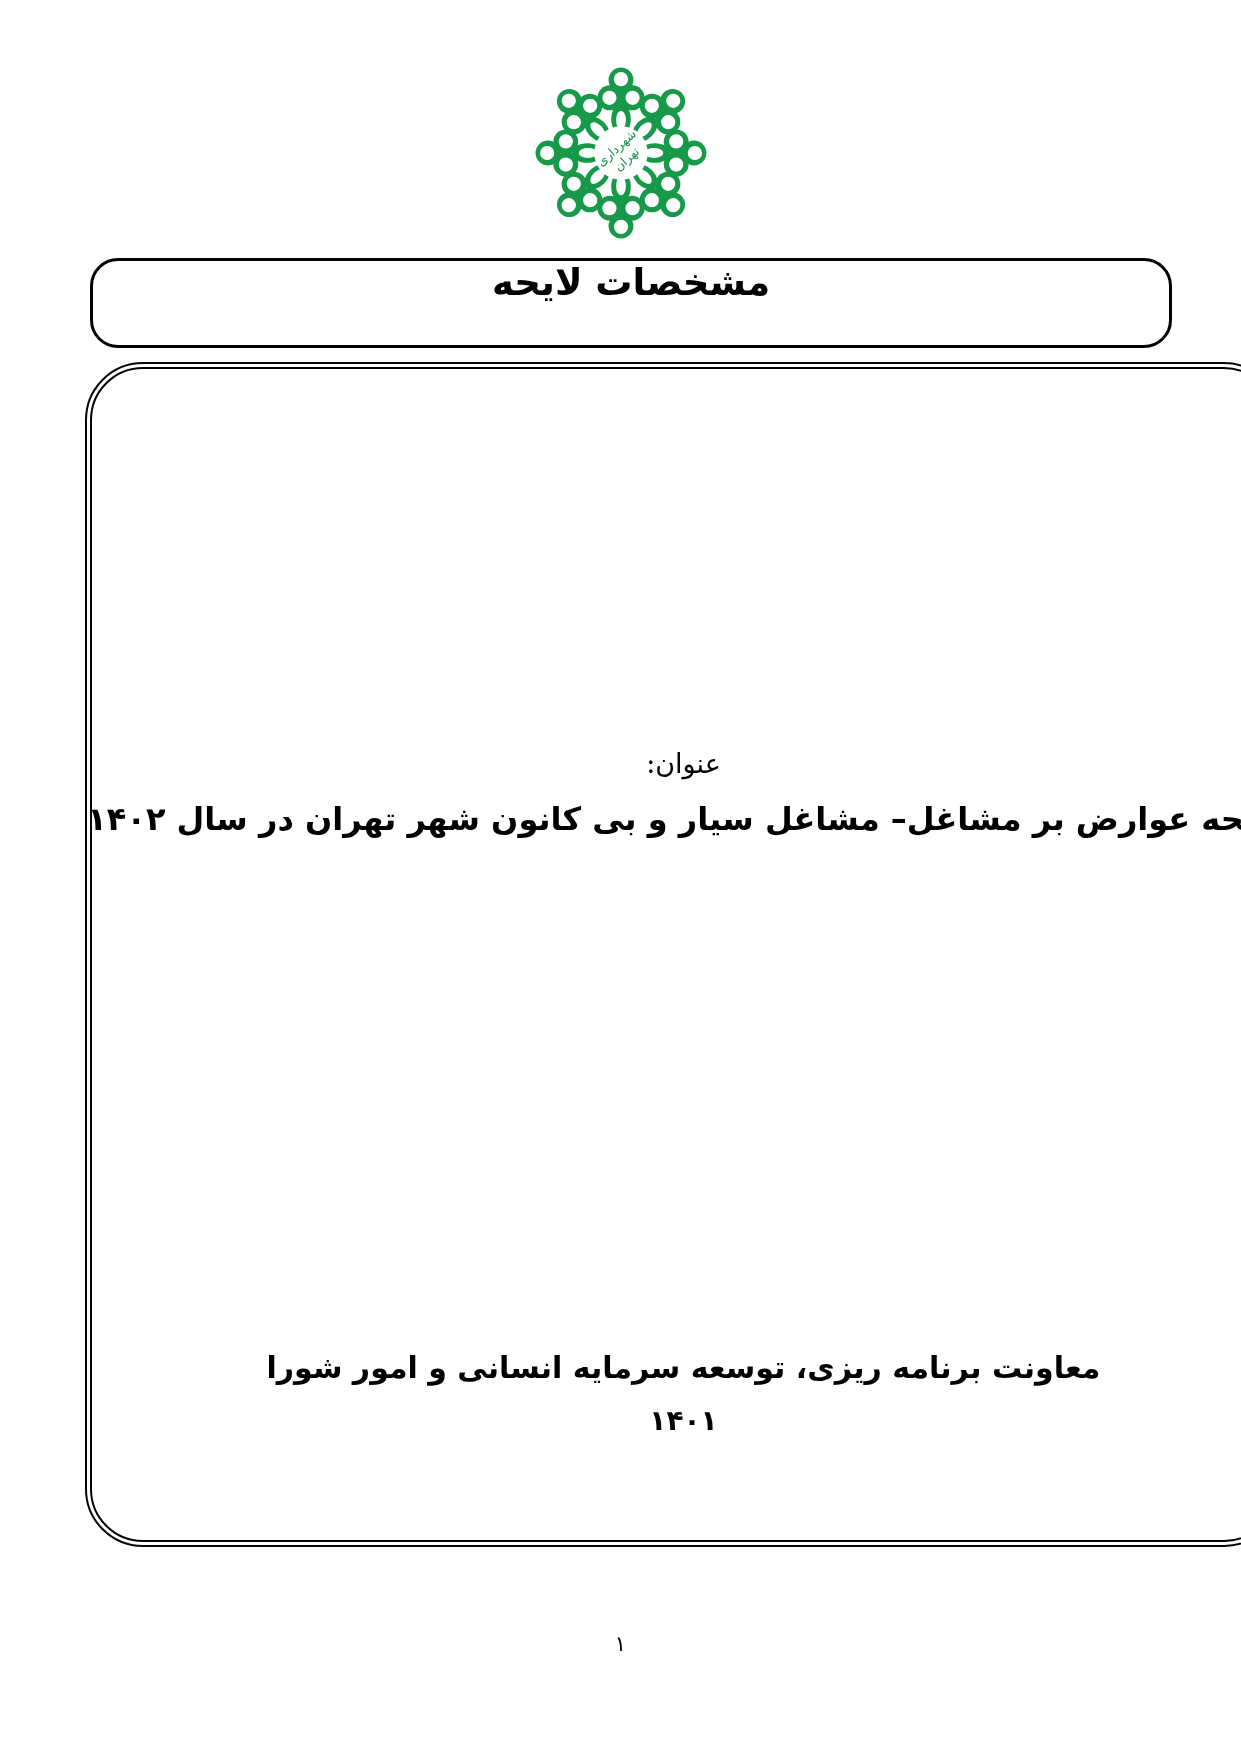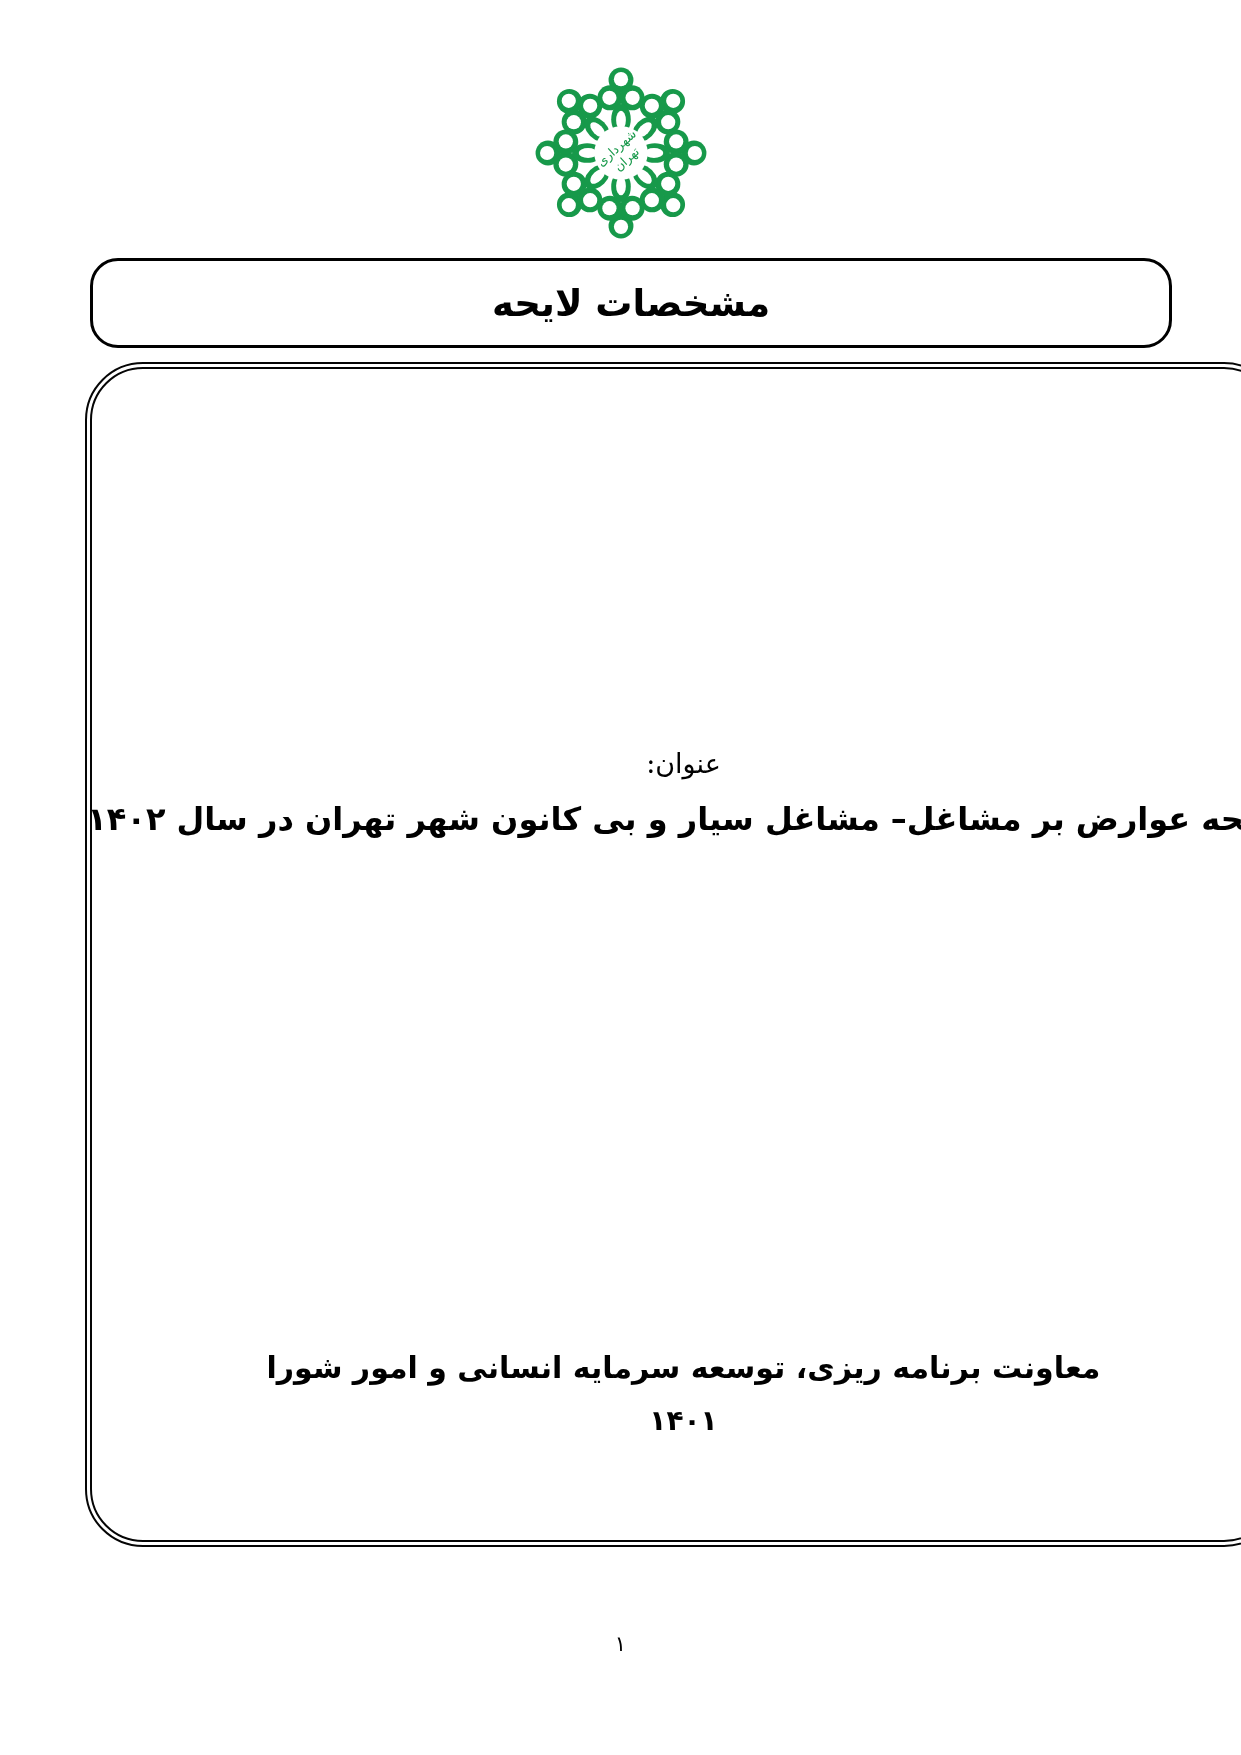--- a/index.html
+++ b/index.html
@@ -32,21 +32,21 @@
   .header-box {
     position: absolute;
     left: 90px;
     top: 258px;
     width: 1082px;
     height: 90px;
     box-sizing: border-box;
     border: 3px solid #000000;
     border-radius: 28px;
     display: flex;
-    align-items: center;
+    align-items: flex-start;
     justify-content: center;
     background: #ffffff;
   }
   .header-title {
     font-size: 37px;
     font-weight: bold;
     direction: rtl;
     letter-spacing: 0.5px;
   }
 

